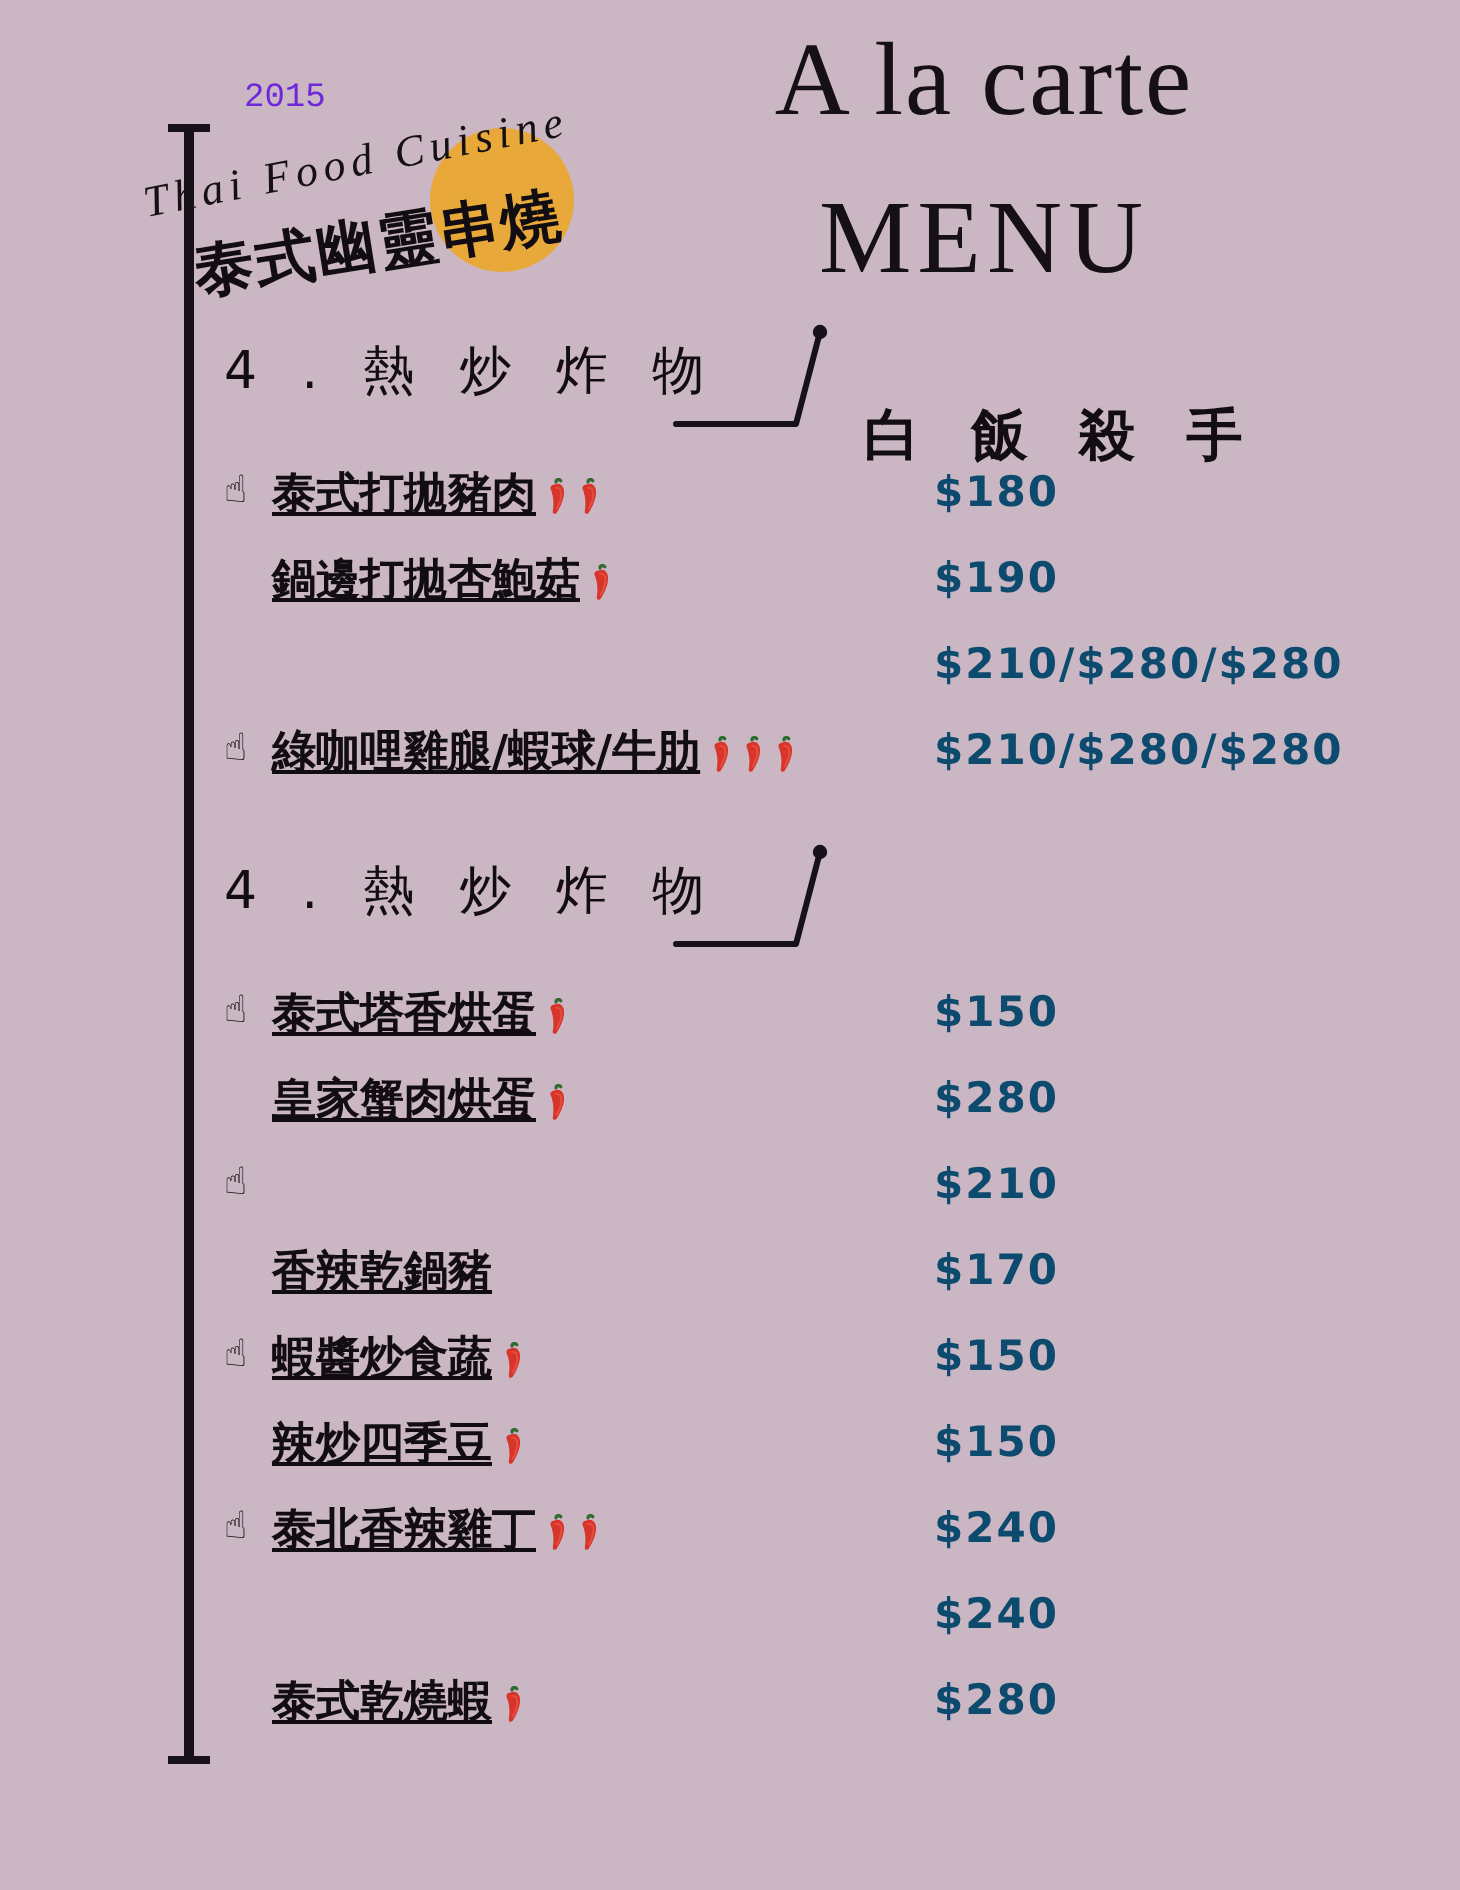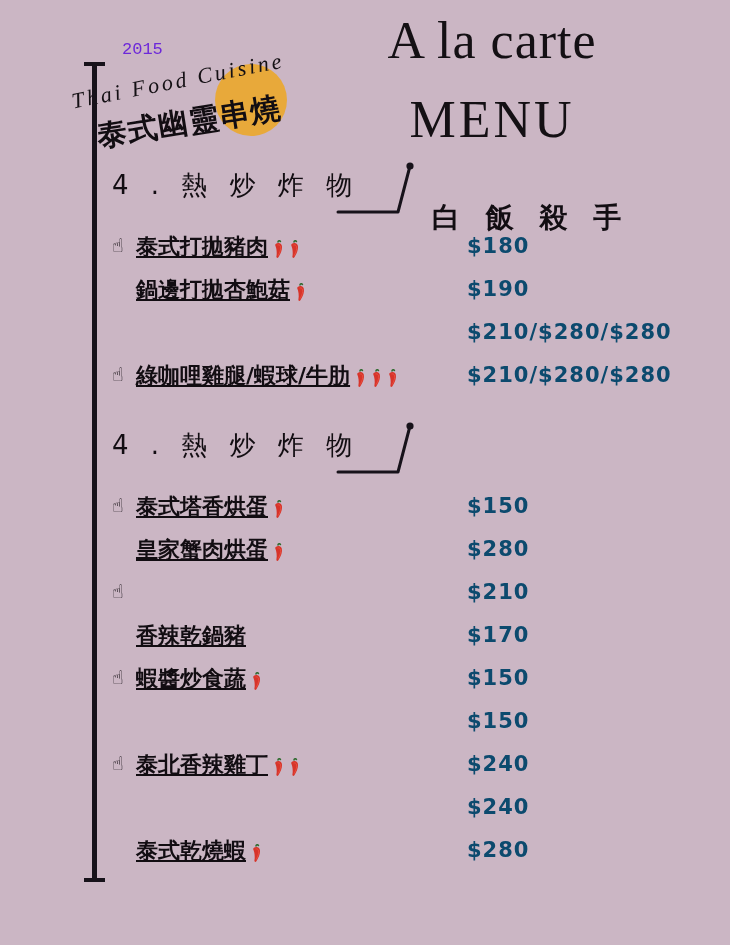--- a/index.html
+++ b/index.html
@@ -317,20 +317,25 @@
           <div class="item">
             <span class="hand">☝</span>
             <span class="name indent">蝦醬炒食蔬<span class="chilis"><span class="chili"><svg width="15" height="19" viewBox="0 0 15 19">
                     <path d="M7 2 C7 0.6 8.6 0.4 9.4 1.4" stroke="#2f6b2f" stroke-width="1.6" fill="none" stroke-linecap="round"></path>
                     <path d="M6.2 3.2 C8.4 2.4 10.2 3.4 10.8 5.4 C11.6 8.4 10.2 13 7.4 17.2 C6.6 18.4 5.2 18 5.4 16.6 C6.2 12.4 5.4 8 4.4 5.8 C3.8 4.4 4.6 3.6 6.2 3.2 Z" fill="#d7342a"></path>
                     <path d="M6.6 5 C8 4.6 9.2 5.4 9.6 6.8 C10 9 9 12.4 7.2 15.6" fill="none" stroke="#ef5a49" stroke-width="1" opacity="0.65"></path>
                   </svg></span></span></span>
             <span class="price">$150</span>
           </div>
           <div class="item">
+            <span class="name indent">辣炒四季豆<span class="chilis"><span class="chili"><svg width="15" height="19" viewBox="0 0 15 19">
+                    <path d="M7 2 C7 0.6 8.6 0.4 9.4 1.4" stroke="#2f6b2f" stroke-width="1.6" fill="none" stroke-linecap="round"></path>
+                    <path d="M6.2 3.2 C8.4 2.4 10.2 3.4 10.8 5.4 C11.6 8.4 10.2 13 7.4 17.2 C6.6 18.4 5.2 18 5.4 16.6 C6.2 12.4 5.4 8 4.4 5.8 C3.8 4.4 4.6 3.6 6.2 3.2 Z" fill="#d7342a"></path>
+                    <path d="M6.6 5 C8 4.6 9.2 5.4 9.6 6.8 C10 9 9 12.4 7.2 15.6" fill="none" stroke="#ef5a49" stroke-width="1" opacity="0.65"></path>
+                  </svg></span></span></span>
             <span class="price">$150</span>
           </div>
           <div class="item">
             <span class="hand">☝</span>
             <span class="name indent">泰北香辣雞丁<span class="chilis"><span class="chili"><svg width="15" height="19" viewBox="0 0 15 19">
                     <path d="M7 2 C7 0.6 8.6 0.4 9.4 1.4" stroke="#2f6b2f" stroke-width="1.6" fill="none" stroke-linecap="round"></path>
                     <path d="M6.2 3.2 C8.4 2.4 10.2 3.4 10.8 5.4 C11.6 8.4 10.2 13 7.4 17.2 C6.6 18.4 5.2 18 5.4 16.6 C6.2 12.4 5.4 8 4.4 5.8 C3.8 4.4 4.6 3.6 6.2 3.2 Z" fill="#d7342a"></path>
                     <path d="M6.6 5 C8 4.6 9.2 5.4 9.6 6.8 C10 9 9 12.4 7.2 15.6" fill="none" stroke="#ef5a49" stroke-width="1" opacity="0.65"></path>
                   </svg></span><span class="chili"><svg width="15" height="19" viewBox="0 0 15 19">
                     <path d="M7 2 C7 0.6 8.6 0.4 9.4 1.4" stroke="#2f6b2f" stroke-width="1.6" fill="none" stroke-linecap="round"></path>

